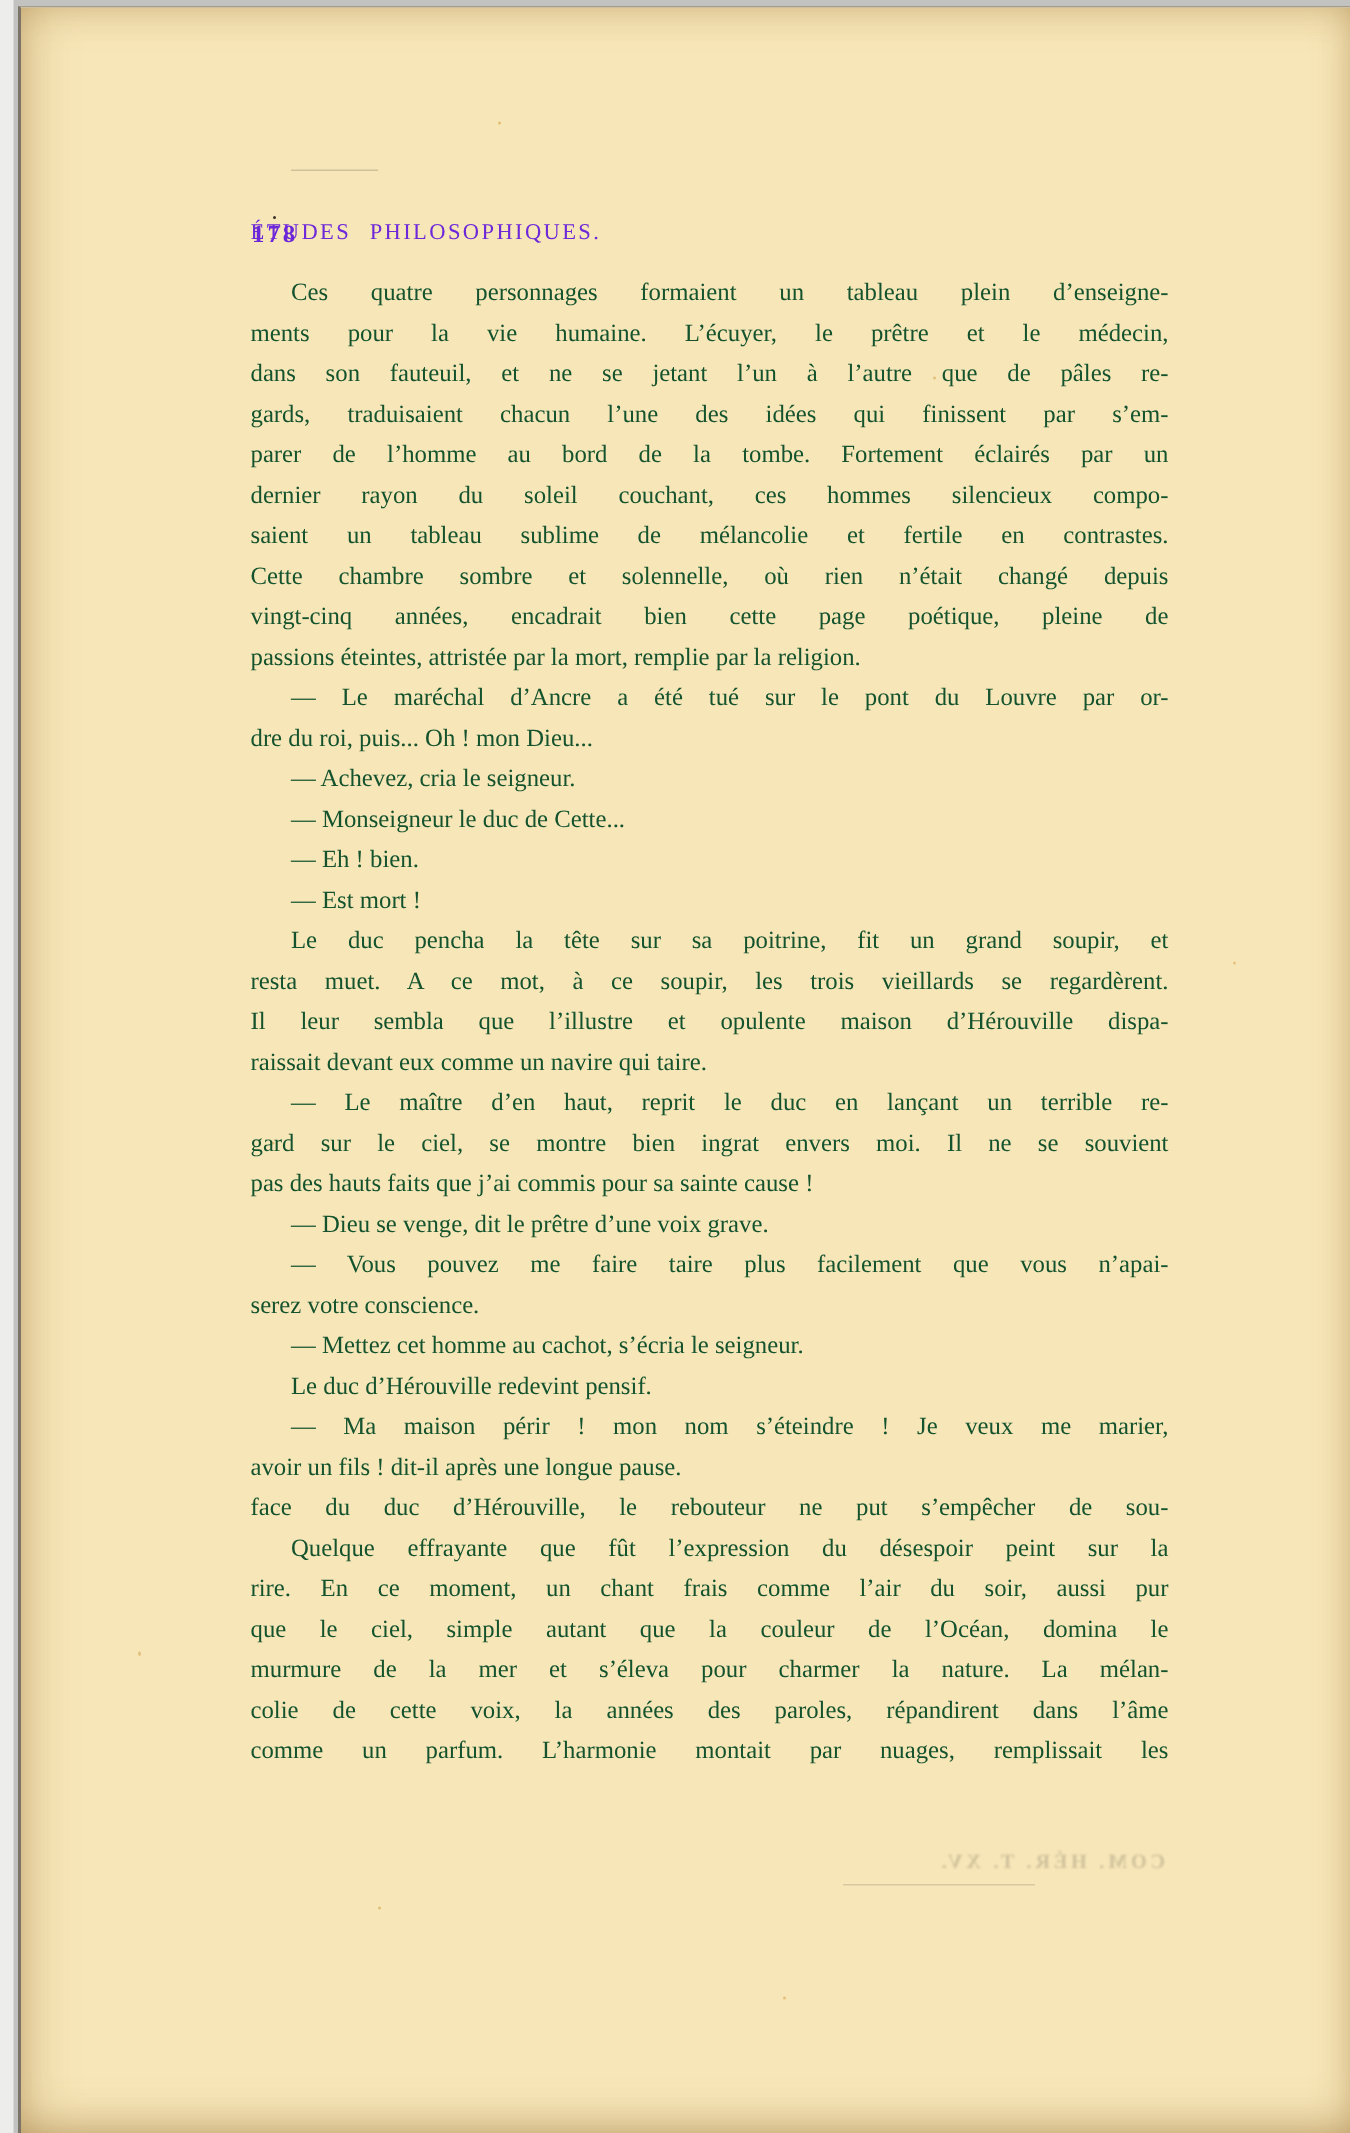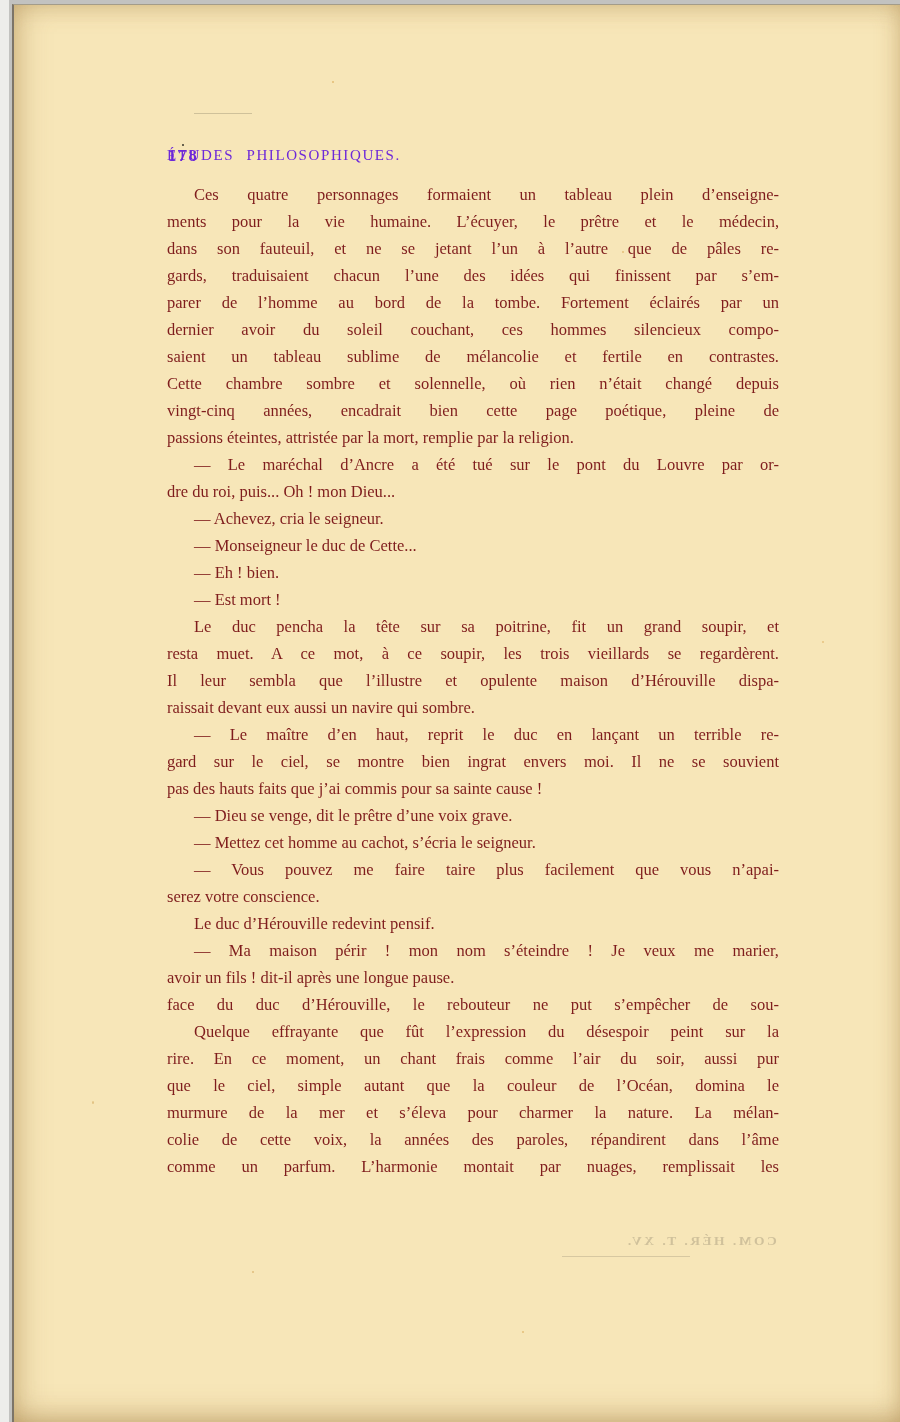--- a/index.html
+++ b/index.html
@@ -41,21 +41,21 @@
   .page-number .ink-dot {
     position:absolute; left:14px; top:-2px; width:2px; height:2px;
     background:#39342b; border-radius:50%;
   }
   .running-title {
     position:absolute; left:0; right:0; top:1px; 
     font-weight:normal; font-size:15px; letter-spacing:1.6px; word-spacing:7px;
   }
   .body-text {
     position:absolute; left:153px; top:176px; width:612px;
-    color:#7f1d1d; font-size:16.5px;
+    color:#14532d; font-size:16.5px;
   }
   .paragraph { margin:0; }
   .line {
     height:27px; line-height:27px; white-space:nowrap;
   }
   .line.just {
     white-space:normal;
     text-align:justify; text-align-last:justify;
   }
   .line.first { padding-left:27px; }
@@ -100,21 +100,21 @@
       <span class="running-title">ÉTUDES PHILOSOPHIQUES.</span>
     </div>
 
     <div class="body-text">
         <div class="paragraph">
           <div class="line first just">Ces quatre personnages formaient un tableau plein d’enseigne-</div>
           <div class="line just">ments pour la vie humaine. L’écuyer, le prêtre et le médecin,</div>
           <div class="line just">dans son fauteuil, et ne se jetant l’un à l’autre que de pâles re-</div>
           <div class="line just">gards, traduisaient chacun l’une des idées qui finissent par s’em-</div>
           <div class="line just">parer de l’homme au bord de la tombe. Fortement éclairés par un</div>
-          <div class="line just">dernier avoir du soleil couchant, ces hommes silencieux compo-</div>
+          <div class="line just">dernier rayon du soleil couchant, ces hommes silencieux compo-</div>
           <div class="line just">saient un tableau sublime de mélancolie et fertile en contrastes.</div>
           <div class="line just">Cette chambre sombre et solennelle, où rien n’était changé depuis</div>
           <div class="line just">vingt-cinq années, encadrait bien cette page poétique, pleine de</div>
           <div class="line">passions éteintes, attristée par la mort, remplie par la religion.</div>
         </div>
         <div class="paragraph">
           <div class="line first just">— Le maréchal d’Ancre a été tué sur le pont du Louvre par or-</div>
           <div class="line">dre du roi, puis... Oh ! mon Dieu...</div>
         </div>
         <div class="paragraph">
@@ -126,36 +126,36 @@
         <div class="paragraph">
           <div class="line first">— Eh ! bien.</div>
         </div>
         <div class="paragraph">
           <div class="line first">— Est mort !</div>
         </div>
         <div class="paragraph">
           <div class="line first just">Le duc pencha la tête sur sa poitrine, fit un grand soupir, et</div>
           <div class="line just">resta muet. A ce mot, à ce soupir, les trois vieillards se regardèrent.</div>
           <div class="line just">Il leur sembla que l’illustre et opulente maison d’Hérouville dispa-</div>
-          <div class="line">raissait devant eux aussi un navire qui sombre.</div>
+          <div class="line">raissait devant eux comme un navire qui taire.</div>
         </div>
         <div class="paragraph">
           <div class="line first just">— Le maître d’en haut, reprit le duc en lançant un terrible re-</div>
           <div class="line just">gard sur le ciel, se montre bien ingrat envers moi. Il ne se souvient</div>
           <div class="line">pas des hauts faits que j’ai commis pour sa sainte cause !</div>
         </div>
         <div class="paragraph">
           <div class="line first">— Dieu se venge, dit le prêtre d’une voix grave.</div>
         </div>
         <div class="paragraph">
-          <div class="line first">— Mettez cet homme au cachot, s’écria le seigneur.</div>
+          <div class="line first just">— Vous pouvez me faire taire plus facilement que vous n’apai-</div>
+          <div class="line">serez votre conscience.</div>
         </div>
         <div class="paragraph">
-          <div class="line first just">— Vous pouvez me faire taire plus facilement que vous n’apai-</div>
-          <div class="line">serez votre conscience.</div>
+          <div class="line first">— Mettez cet homme au cachot, s’écria le seigneur.</div>
         </div>
         <div class="paragraph">
           <div class="line first">Le duc d’Hérouville redevint pensif.</div>
         </div>
         <div class="paragraph">
           <div class="line first just">— Ma maison périr ! mon nom s’éteindre ! Je veux me marier,</div>
           <div class="line">avoir un fils ! dit-il après une longue pause.</div>
         </div>
         <div class="paragraph">
           <div class="line just">face du duc d’Hérouville, le rebouteur ne put s’empêcher de sou-</div>

